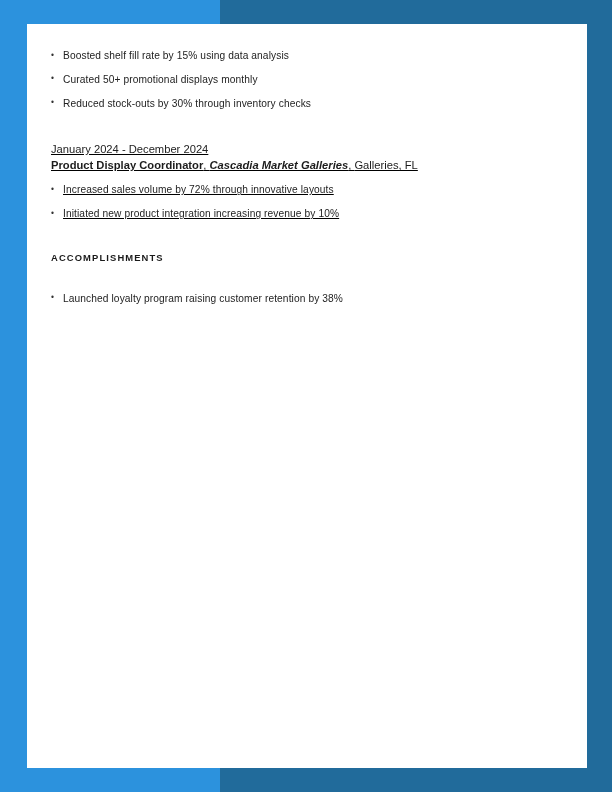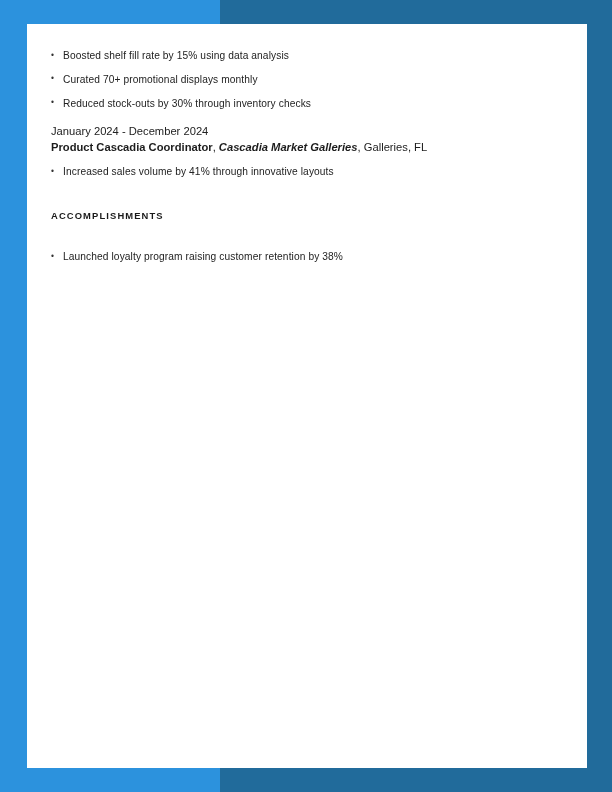--- a/index.html
+++ b/index.html
@@ -69,21 +69,22 @@
     content: "\2022";
     position: absolute;
     left: 0;
     top: -0.5px;
     font-size: 8.5px;
     color: #333333;
   }
 
   
   .entry {
-    margin-top: 14px;
+    margin-top: 32px;
+    text-decoration: underline;
   }
   .entry-dates {
     font-size: 11.2px;
     line-height: 1.35;
     color: #222222;
     margin-bottom: 1px;
   }
   .entry-heading {
     font-size: 11.2px;
     line-height: 1.35;
@@ -118,31 +119,32 @@
 <body>
 
 <div class="page-frame">
   <div class="frame-right"></div>
 
   <div class="sheet">
     <div class="content">
 
       <ul class="bullets">
         <li>Boosted shelf fill rate by 15% using data analysis</li>
-        <li>Curated 70+ promotional displays monthly</li>
+        <li>Curated 50+ promotional displays monthly</li>
         <li>Reduced stock-outs by 30% through inventory checks</li>
       </ul>
 
       <div class="entry">
         <div class="entry-dates">January 2024 - December 2024</div>
         <div class="entry-heading">
-          <span class="role">Product Cascadia Coordinator</span><span class="sep">, </span><span class="company">Cascadia Market Galleries</span><span class="sep">, </span><span class="location">Galleries, FL</span>
+          <span class="role">Product Display Coordinator</span><span class="sep">, </span><span class="company">Cascadia Market Galleries</span><span class="sep">, </span><span class="location">Galleries, FL</span>
         </div>
         <ul class="bullets">
-          <li>Increased sales volume by 41% through innovative layouts</li>
+          <li>Increased sales volume by 72% through innovative layouts</li>
+          <li>Initiated new product integration increasing revenue by 10%</li>
         </ul>
       </div>
 
       <div class="section-heading">ACCOMPLISHMENTS</div>
       <ul class="bullets">
         <li>Launched loyalty program raising customer retention by 38%</li>
       </ul>
 
     </div>
   </div>

